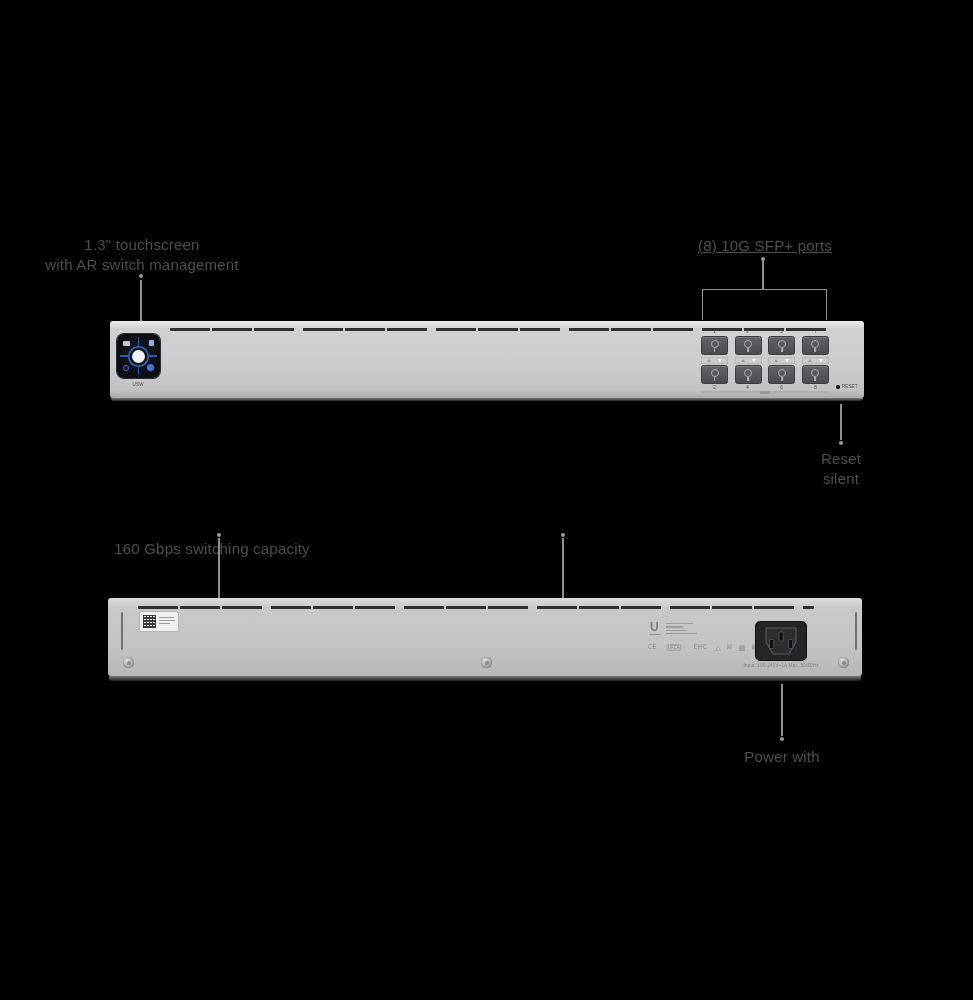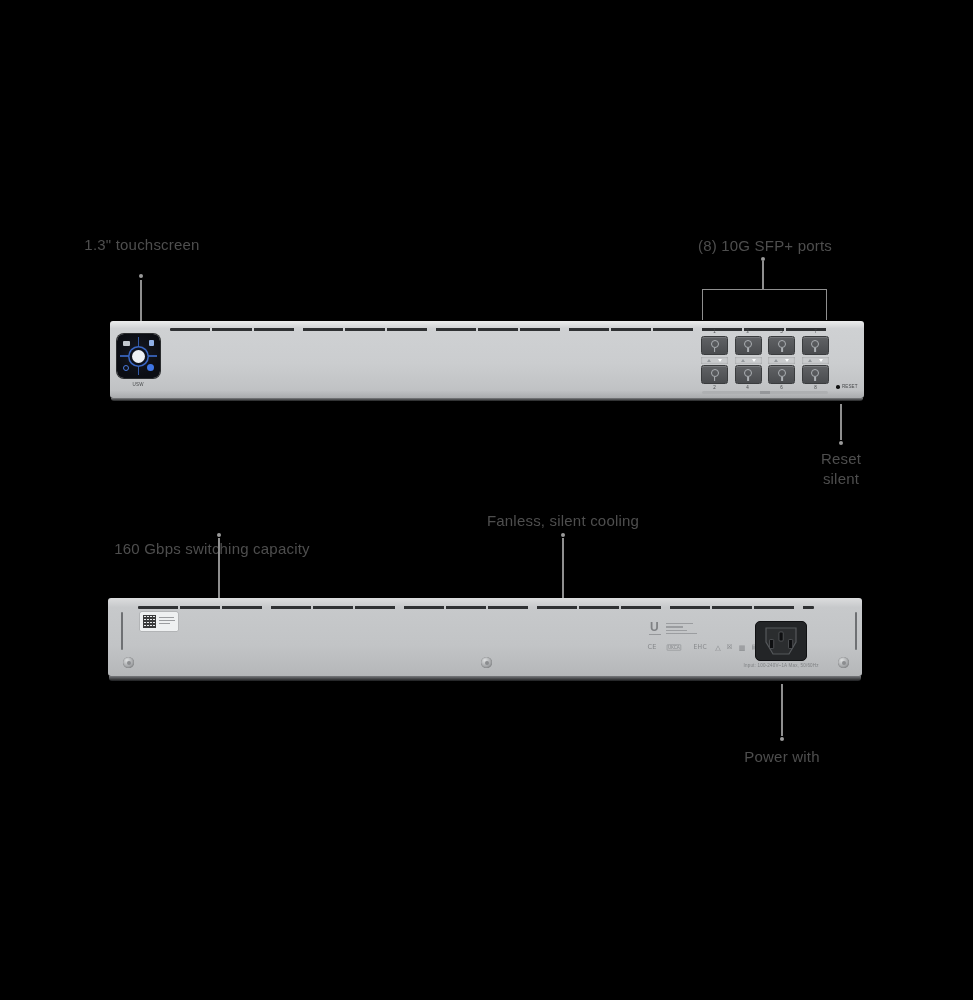--- a/index.html
+++ b/index.html
@@ -88,25 +88,26 @@
   .rating{position:absolute;left:617px;top:64px;width:112px;height:6px;display:flex;align-items:center;justify-content:center;}
   .rating .micro{color:#7e8083;}
 </style>
 </head>
 <body>
 
 <div class="canvas">
 
   <div class="lbl" style="left:32px;top:235px;width:220px;">
     <div>1.3" touchscreen</div>
+    <div>with AR switch management</div>
   </div>
   <div class="cdot" style="left:139px;top:274px;"></div>
   <div class="cline" style="left:140px;top:280px;height:41px;"></div>
 
-  <div class="lbl" style="left:655px;top:236px;width:220px;">
+  <div class="lbl" style="left:655px;top:236px;width:220px;text-decoration:underline;">
     <div>(8) 10G SFP+ ports</div>
   </div>
   <div class="cdot" style="left:761px;top:257px;"></div>
   <div class="cline" style="left:762px;top:261px;height:28px;"></div>
   <div class="bracket" style="left:702px;top:289px;width:123px;height:30px;"></div>
 
   <div class="panel front">
     <div class="vents" style="left:60px;top:7px;width:660px;"></div>
 
     <div class="screen">
@@ -207,23 +208,20 @@
   <div class="cline" style="left:840px;top:404px;height:36px;"></div>
   <div class="cdot" style="left:839px;top:441px;"></div>
   <div class="lbl" style="left:781px;top:449px;width:120px;">
     <div>Reset</div>
     <div>silent</div>
   </div>
 
   <div class="lbl" style="left:62px;top:511px;width:300px;margin-top:28px;">
     <div>160 Gbps switching capacity</div>
   </div>
-  <div class="lbl" style="left:413px;top:511px;width:300px;">
-    <div>Fanless, silent cooling</div>
-  </div>
   <div class="cdot" style="left:217px;top:533px;"></div>
   <div class="cline" style="left:218px;top:538px;height:60px;"></div>
   <div class="cdot" style="left:561px;top:533px;"></div>
   <div class="cline" style="left:562px;top:538px;height:60px;"></div>
 
   <div class="panel rear">
     <div class="vents" style="left:30px;top:8px;width:676px;"></div>
     <div class="sideslot" style="left:13px;"></div>
     <div class="sideslot" style="left:747px;"></div>
 

